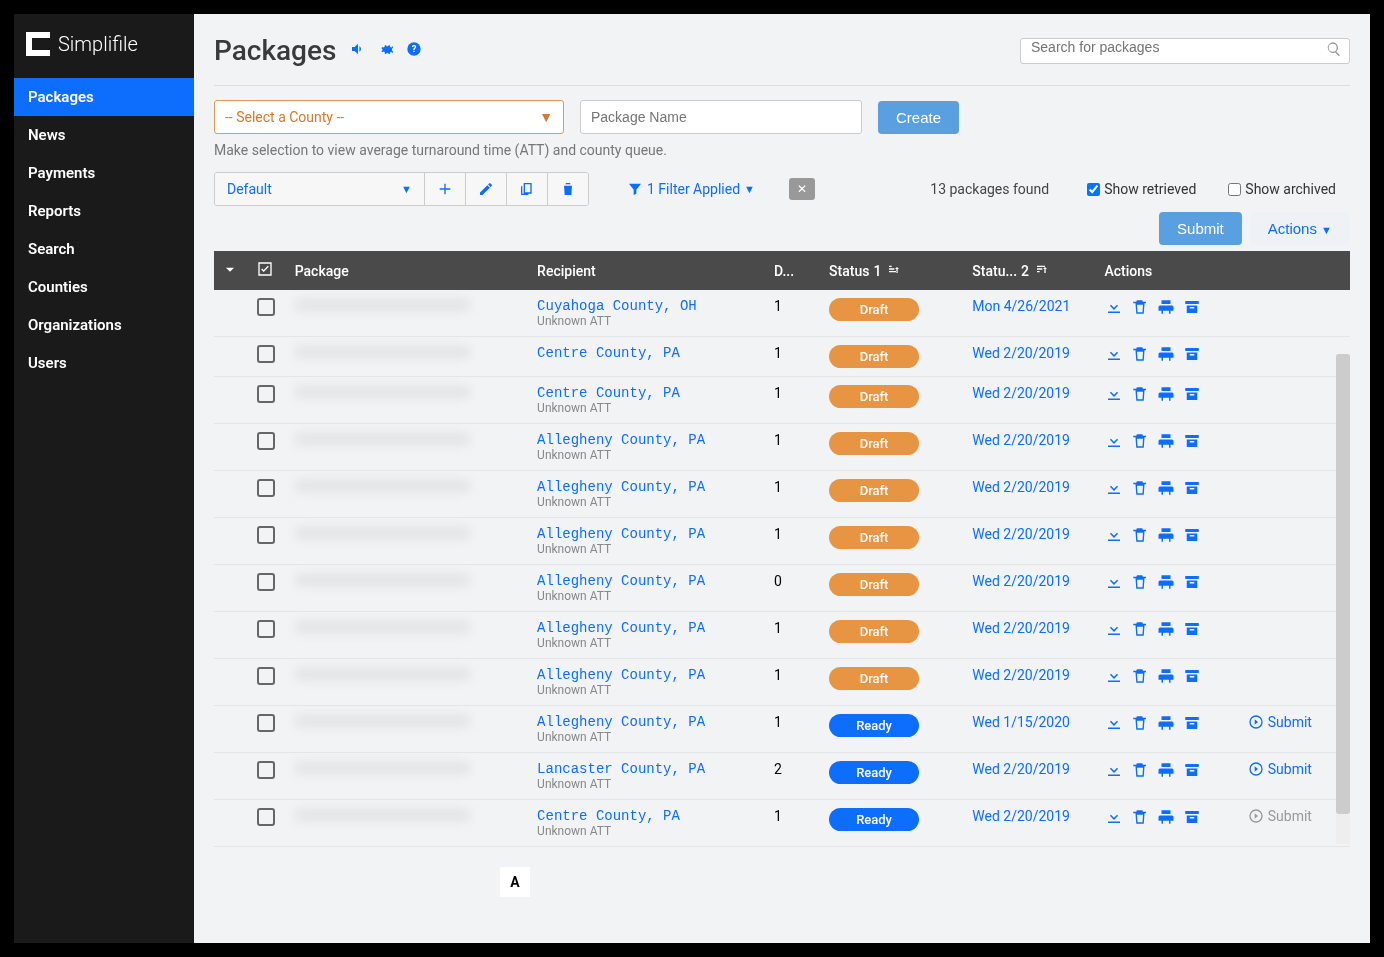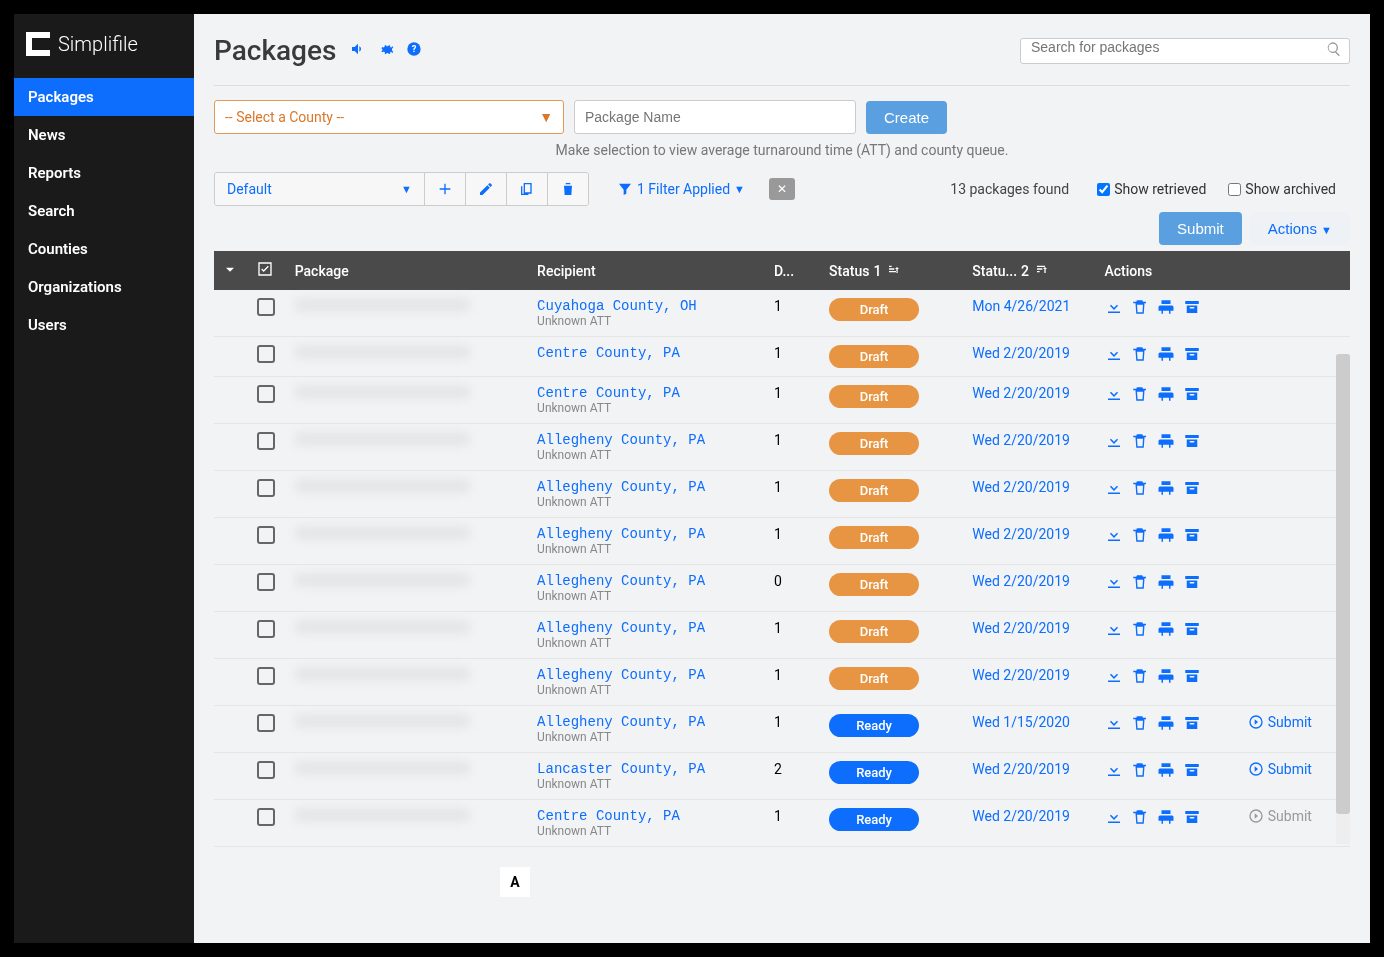--- a/index.html
+++ b/index.html
@@ -13,27 +13,27 @@
 .nav-item.active { background: #0d6efd; }
 .main { flex: 1; background: #f2f3f5; overflow: auto; padding: 0 20px 0 20px; position: relative; }
 .header { display: flex; align-items: center; justify-content: space-between; padding: 20px 0 18px 0; }
 .title-group { display: flex; align-items: center; gap: 14px; }
 .title { font-size: 28px; font-weight: 500; color: #3a3a3a; }
 .title-icons { display: flex; gap: 12px; color: #0d6efd; font-size: 16px; }
 .search-box { position: relative; width: 330px; }
 .search-box input { width: 100%; padding: 0 30px 8px 10px; border: 1px solid #ccc; border-radius: 3px; font-size: 14px; }
 .search-box .sicon { position: absolute; right: 8px; top: 50%; transform: translateY(-50%); color: #999; }
 .divider { border-top: 1px solid #ddd; margin-bottom: 14px; }
-.create-row { display: flex; gap: 10px; align-items: center; margin-bottom: 8px; margin-top: 14px; }
+.create-row { display: flex; gap: 16px; align-items: center; margin-bottom: 8px; margin-top: 14px; }
 .county-select { flex: 0 0 350px; border: 1px solid #e29a56; border-radius: 3px; padding: 8px 10px; color: #d9782a; font-size: 14px; background: #fff; display: flex; justify-content: space-between; align-items: center; cursor: pointer; }
 .pkg-name { width: 282px; padding: 8px 10px; border: 1px solid #ccc; border-radius: 3px; font-size: 14px; }
 .btn { padding: 8px 18px; border: none; border-radius: 4px; font-size: 15px; font-weight: 500; cursor: pointer; }
 .btn-primary { background: #5a9fe0; color: #fff; }
-.hint { color: #777; font-size: 14px; margin-bottom: 14px; text-align: center; }
-.toolbar { display: flex; align-items: center; gap: 8px; margin-bottom: 6px; }
+.hint { color: #777; font-size: 14px; margin-bottom: 14px; }
+.toolbar { display: flex; align-items: center; gap: 18px; margin-bottom: 6px; }
 .btn-group { display: flex; border: 1px solid #ccc; border-radius: 3px; overflow: hidden; margin-right: 10px; }
 .btn-group > * { padding: 8px 12px; background: #f7f7f7; border-right: 1px solid #ccc; color: #0d6efd; font-size: 14px; cursor: pointer; display: flex; align-items: center; }
 .btn-group > *:last-child { border-right: none; }
 .btn-group .default-dd { width: 210px; justify-content: space-between; }
 .filter-applied { color: #0d6efd; font-size: 14px; display: flex; align-items: center; gap: 4px; padding: 0 10px; cursor: pointer; }
 .filter-x { background: #999; color: #fff; padding: 4px 8px; border-radius: 3px; font-size: 12px; margin-left: 6px; cursor: pointer; }
 .spacer { flex: 1; }
 .found { color: #444; font-size: 14px; margin-right: 20px; }
 .checkbox-label { font-size: 14px; color: #333; display: flex; align-items: center; gap: 4px; margin-right: 14px; }
 .action-row { display: flex; justify-content: flex-end; gap: 8px; margin-bottom: 6px; }
@@ -77,20 +77,21 @@
 <div class="app">
 <div class="frame">
 <aside class="sidebar">
   <div class="logo">
     <span class="logo-icon"></span>
     <span>Simplifile</span>
   </div>
   <div id="nav">
           <div class="nav-item active">Packages</div>
           <div class="nav-item">News</div>
+          <div class="nav-item">Payments</div>
           <div class="nav-item">Reports</div>
           <div class="nav-item">Search</div>
           <div class="nav-item">Counties</div>
           <div class="nav-item">Organizations</div>
           <div class="nav-item">Users</div>
         </div>
 </aside>
 
 <main class="main">
   <div class="header">

